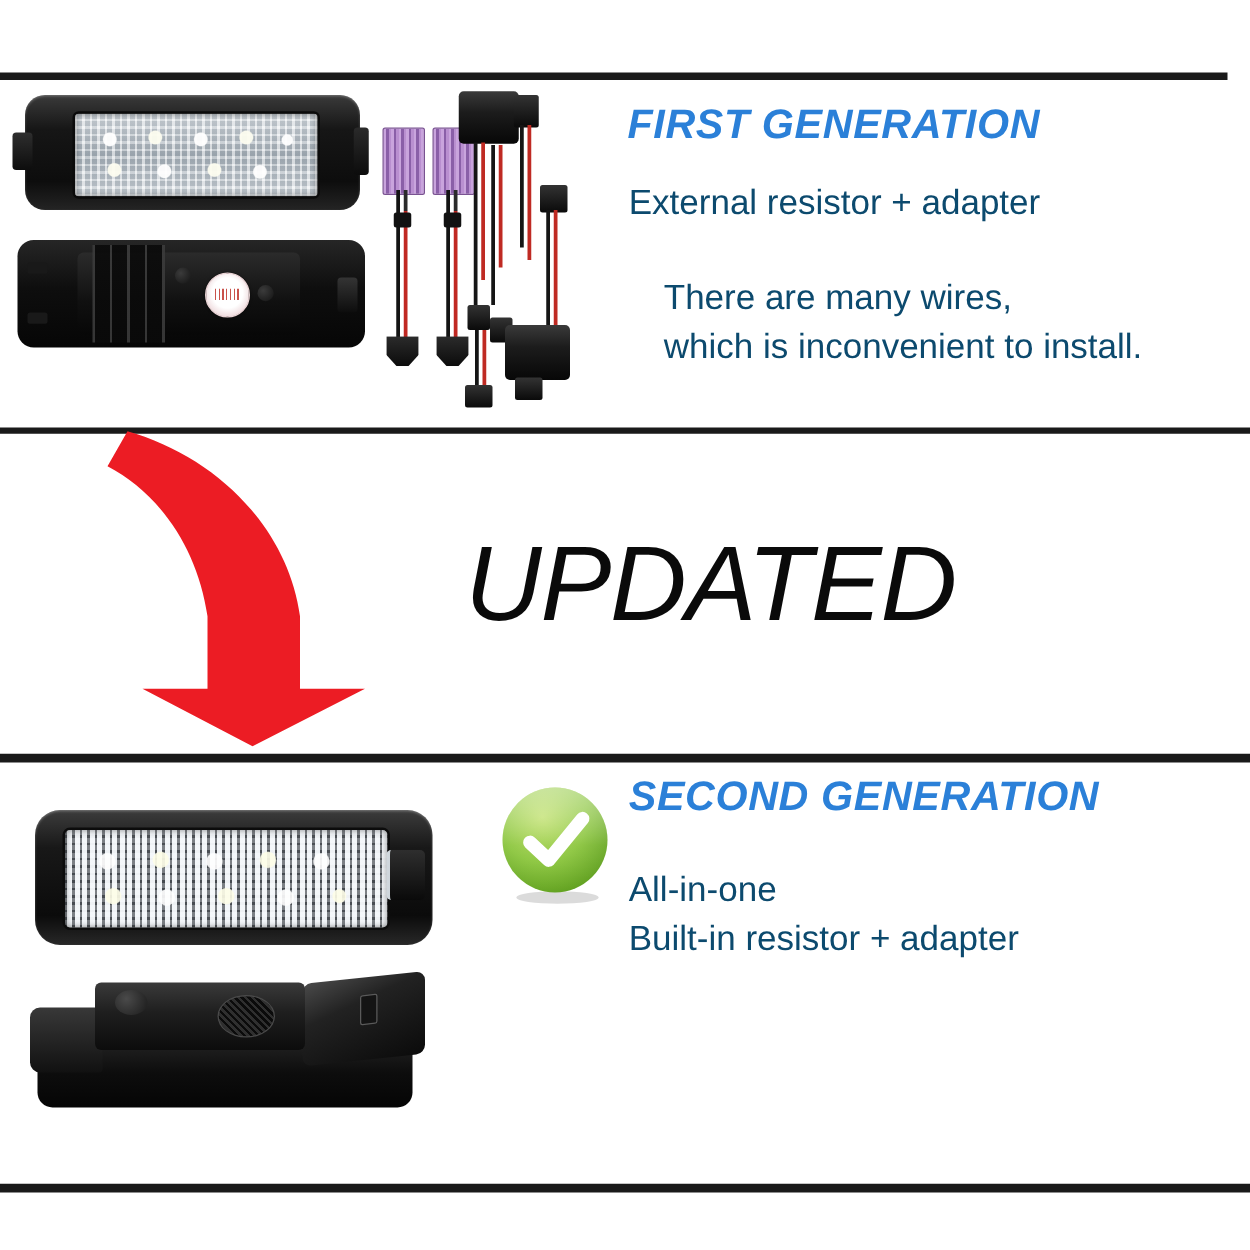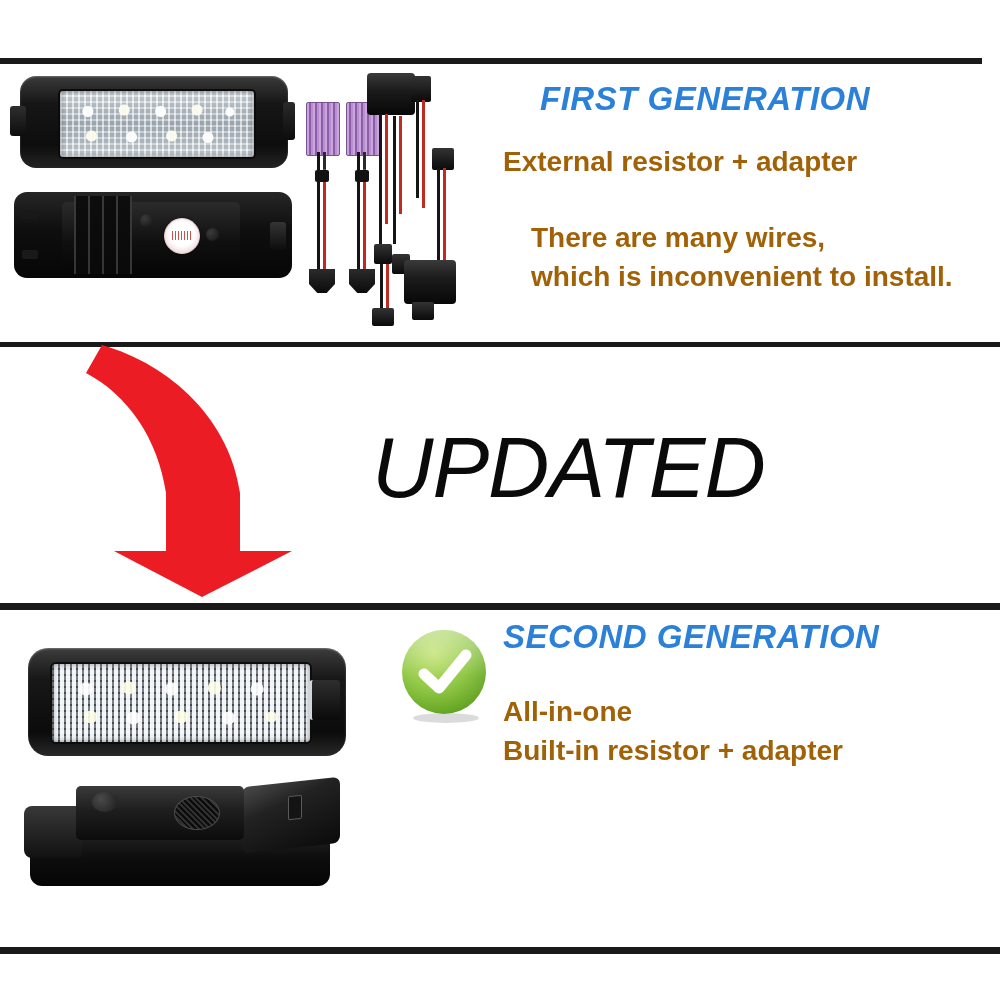--- a/index.html
+++ b/index.html
@@ -48,27 +48,27 @@
   .heading {
     position: absolute;
     color: #2b80d8;
     font-weight: bold;
     font-style: italic;
     letter-spacing: 0.5px;
     white-space: nowrap;
   }
   .body-text {
     position: absolute;
-    color: #a16207;
-    font-weight: bold;
+    color: #0c4a6e;
+    font-weight: normal;
     white-space: pre-line;
   }
 
   
-  .gen1-heading { left: 502px; top: 16px; font-size: 33px; margin-left: 38px; }
+  .gen1-heading { left: 502px; top: 16px; font-size: 33px; }
   .gen1-line1   { left: 503px; top: 82px; font-size: 28px; }
   .gen1-line2   { left: 503px; top: 155px; font-size: 28px; line-height: 1.38; margin-left: 28px; }
 
   
   .gen2-heading { left: 503px; top: 8px;   font-size: 33px; }
   .gen2-line1   { left: 503px; top: 83px;  font-size: 28px; line-height: 1.38; }
   .gen2-line2   { left: 503px; top: 180px; font-size: 28px; line-height: 1.33; }
 
   
   .updated-word {

